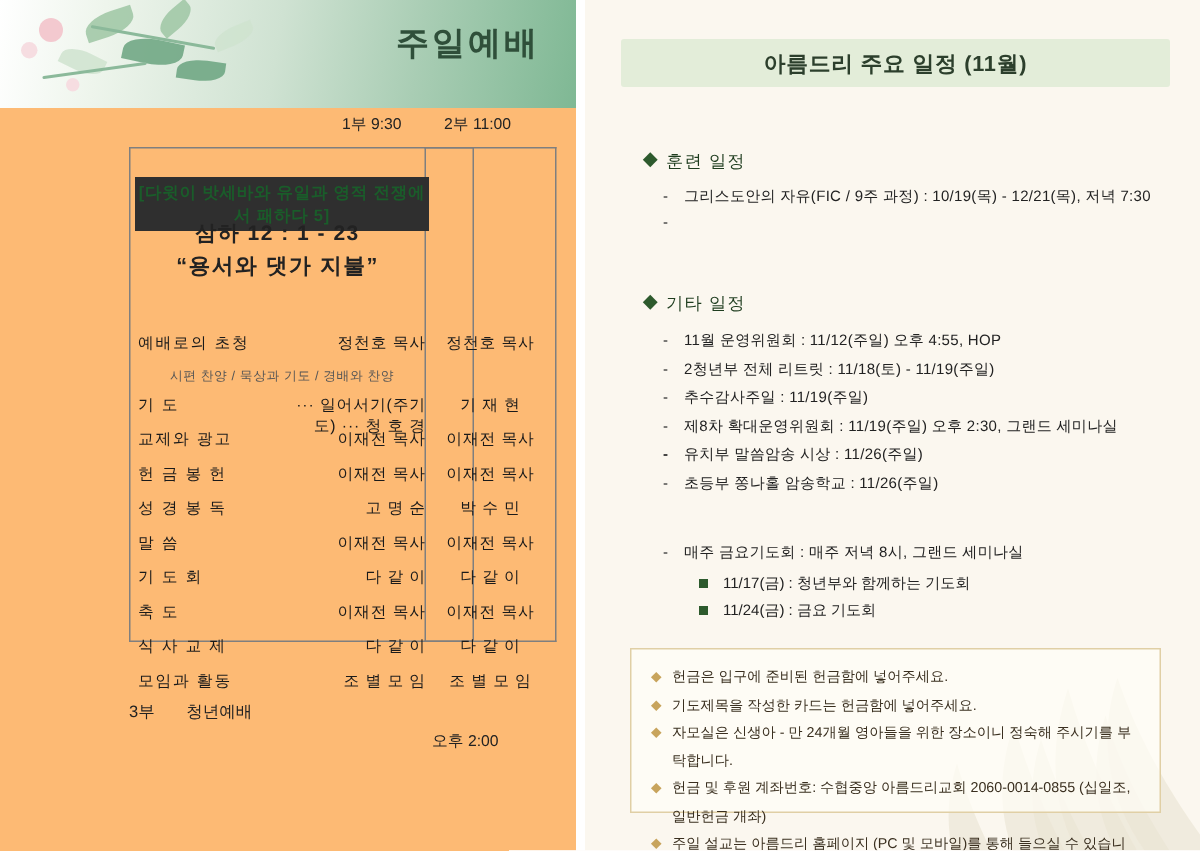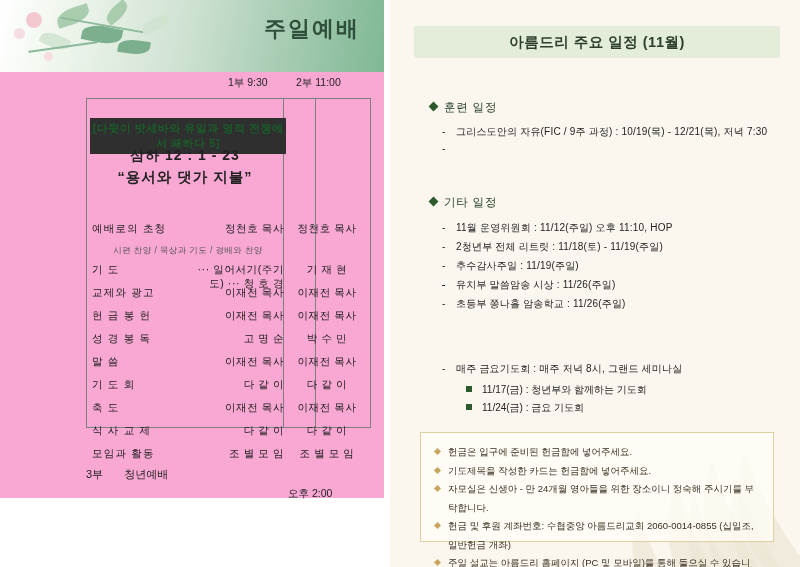--- a/index.html
+++ b/index.html
@@ -13,22 +13,22 @@
     position: relative;
     width: 800px; height: 567px;
     overflow: hidden;
     background: #ffffff;
   }
 
   
   #left-page {
     position: absolute;
     left: 0; top: 0;
-    width: 384px; height: 498px;
-    background: #f9a8d4;
+    width: 384px; height: 567px;
+    background: #fdba74;
   }
 
   
   #left-header {
     position: absolute;
     left: 0; top: 0;
     width: 384px; height: 72px;
     background: linear-gradient(100deg, #ffffff 0%, #eef5ec 18%, #cfe2d2 48%, #a9cdb4 72%, #7fb894 100%);
     overflow: hidden;
   }
@@ -433,24 +433,24 @@
         <li><span class="dash">-</span><span>그리스도안의 자유(FIC / 9주 과정) :  10/19(목) - 12/21(목), 저녁 7:30</span></li>
         <li><span class="dash">-</span></li>
       </ul>
     </div>
 
     <div class="section" style="top:195px;">
       <div class="section-head">
         <span class="diamond"></span><span>기타 일정</span>
       </div>
       <ul class="bullet-list" style="line-height:19px;">
-        <li style="line-height:19px;"><span class="dash">-</span><span>11월 운영위원회 : 11/12(주일) 오후 11:10, HOP</span></li>
+        <li style="line-height:19px;"><span class="dash">-</span><span>11월 운영위원회 : 11/12(주일) 오후 4:55, HOP</span></li>
         <li style="line-height:19px;"><span class="dash">-</span><span>2청년부 전체 리트릿 : 11/18(토) - 11/19(주일)</span></li>
         <li style="line-height:19px;"><span class="dash">-</span><span>추수감사주일 : 11/19(주일)</span></li>
-        <li style="line-height:19px;"><span class="dash">-</span></li>
+        <li style="line-height:19px;"><span class="dash">-</span><span>제8차 확대운영위원회 : 11/19(주일) 오후 2:30, 그랜드 세미나실</span></li>
         <li style="line-height:19px;"><span class="dash">-</span></li>
         <li style="line-height:19px;"><span class="dash">-</span><span>유치부 말씀암송 시상 : 11/26(주일)</span></li>
         <li style="line-height:19px;"><span class="dash">-</span><span>초등부 쫑나홀 암송학교 : 11/26(주일)</span></li>
       </ul>
     </div>
 
     <div class="section" style="top:360px;">
       <ul class="bullet-list">
         <li><span class="dash">-</span><span>매주 금요기도회 : 매주 저녁 8시, 그랜드 세미나실</span></li>
       </ul>

